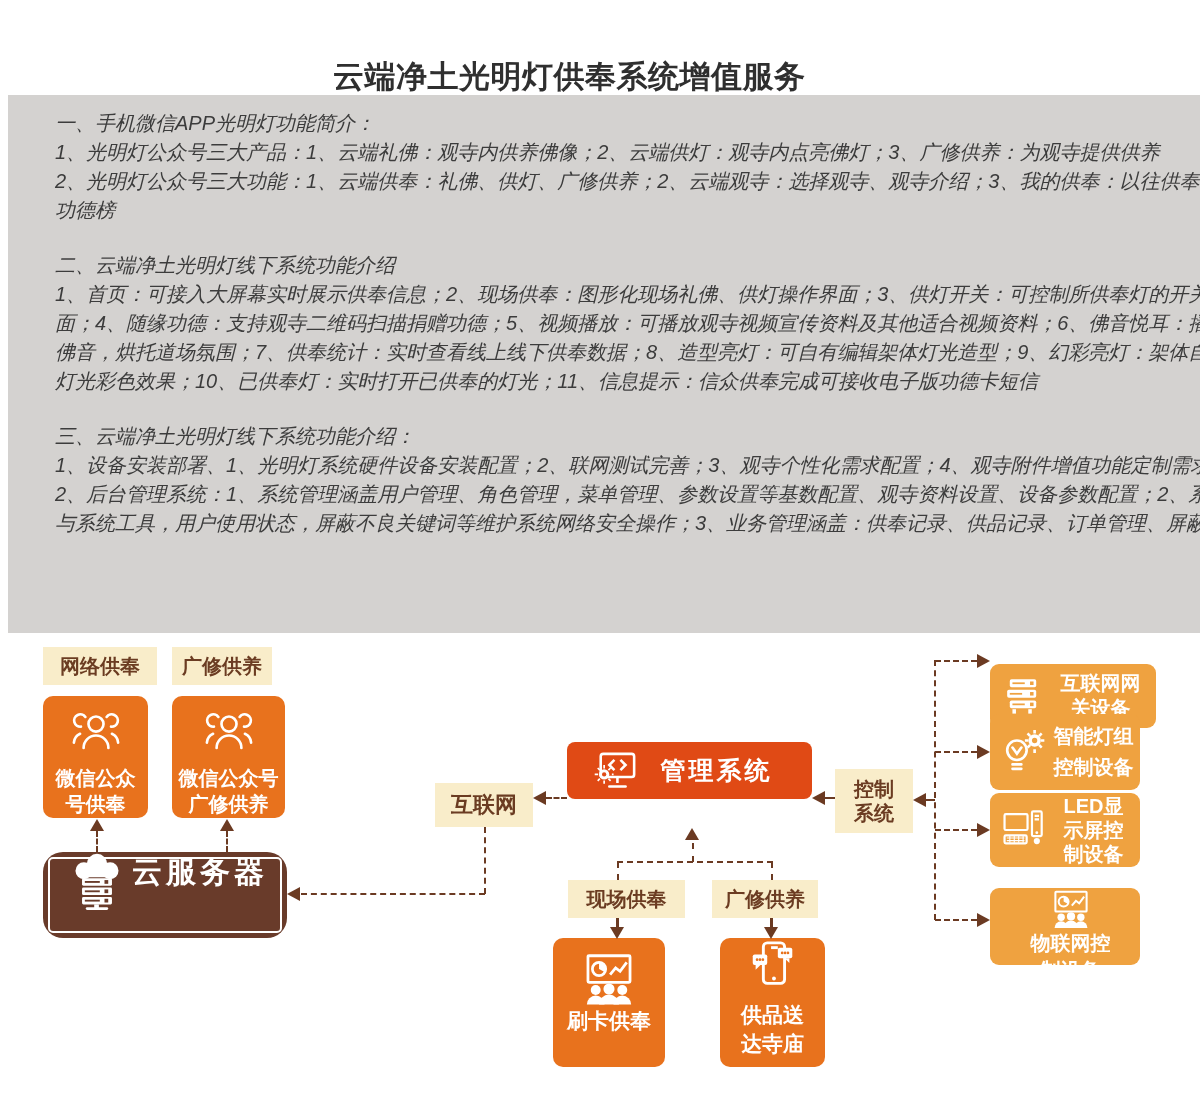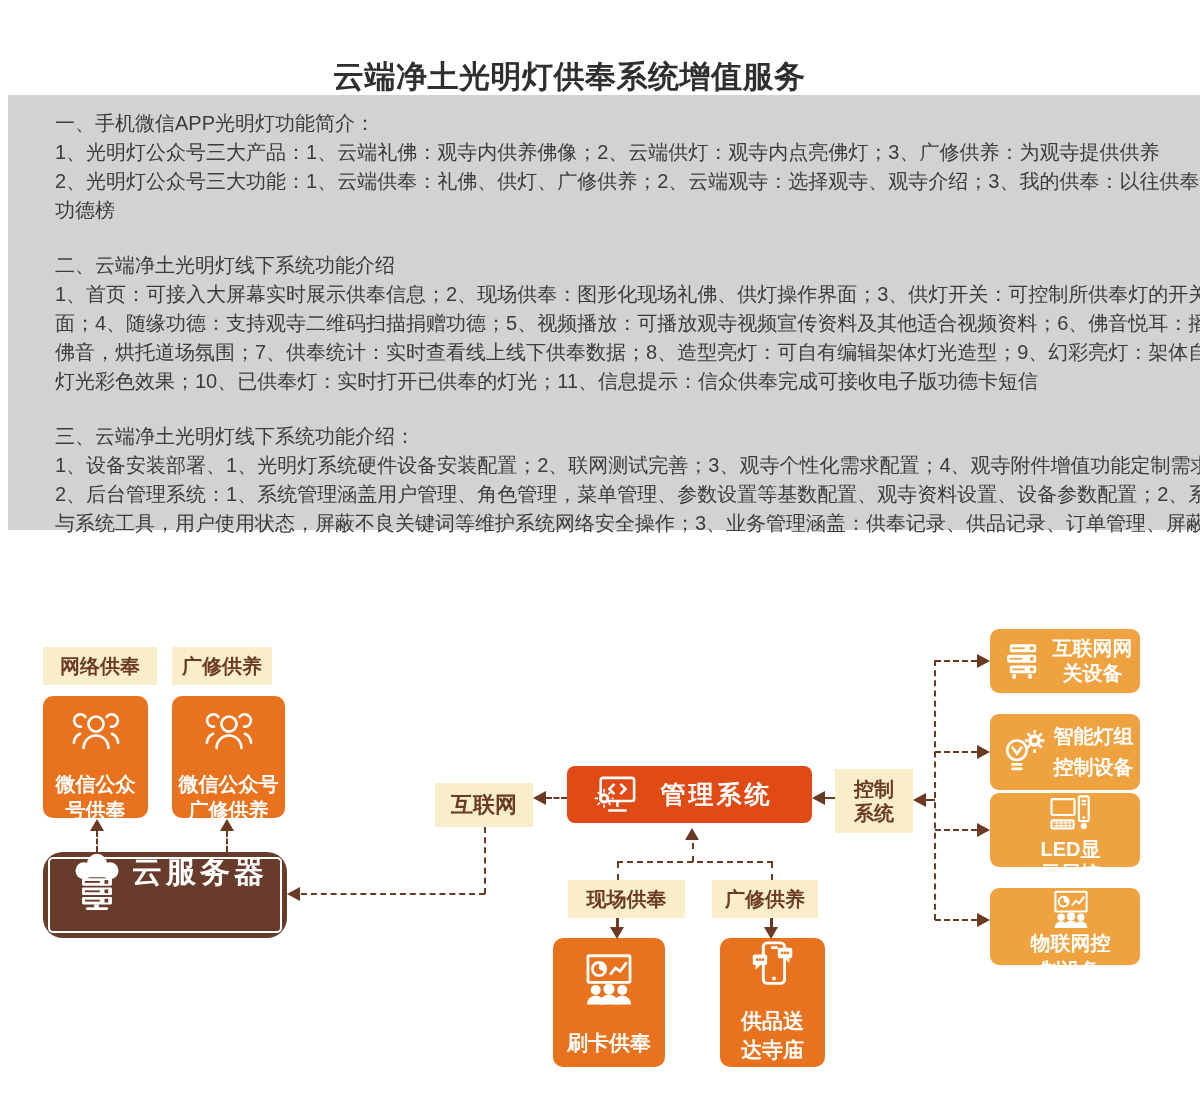--- a/index.html
+++ b/index.html
@@ -4,34 +4,34 @@
 <style>
   html,body{margin:0;padding:0;}
   body{
     width:1200px;height:1104px;position:relative;background:#ffffff;
     font-family:"Liberation Sans","DejaVu Sans",sans-serif;overflow:hidden;
   }
   .abs{position:absolute;}
   
   .page-title{position:absolute;left:333px;top:56px;font-size:31px;font-weight:600;color:#2f2f2f;letter-spacing:0.5px;white-space:nowrap;}
   
-  .panel{position:absolute;left:8px;top:95px;width:1192px;height:435px;background:#d4d2d0;}
+  .panel{position:absolute;left:8px;top:95px;width:1192px;height:538px;background:#d4d2d0;font-style:italic;}
   .panel-inner{padding:14px 20px 0 47px;color:#3c3c3c;font-size:20px;}
   .sec{margin:0 0 26px 0;}
   .pline{line-height:29px;white-space:nowrap;}
   
   .lbl{position:absolute;background:#f9edca;color:#6b3c22;font-weight:bold;font-size:20px;
        display:flex;align-items:center;justify-content:center;text-align:center;line-height:24px;}
   .node{position:absolute;color:#fff;font-weight:bold;border-radius:10px;box-sizing:border-box;}
   .node.orange{background:#e8721d;}
   .node.light{background:#efa240;border-radius:9px;display:flex;align-items:center;padding-left:11px;}
   .node.mgmt{background:#e04a15;border-radius:8px;display:flex;align-items:center;}
   .node.server{background:#693b2a;border-radius:20px;display:flex;align-items:flex-start;}
   .server::before{content:'';position:absolute;inset:5px;border:2px solid #fff;border-radius:5px;pointer-events:none;}
-  .vbox{display:flex;flex-direction:column;align-items:center;gap:6px;}
+  .vbox{display:flex;flex-direction:column;align-items:center;}
   .node-text{text-align:center;}
   .dev-text{flex:1;text-align:center;font-size:20px;}
   
   .dash-h{position:absolute;border-top:2px dashed #6b3a22;}
   .dash-v{position:absolute;border-left:2px dashed #6b3a22;}
   .stem{position:absolute;width:3px;background:#6b3a22;}
   .tri{position:absolute;width:0;height:0;}
   .tri-up{border-left:7px solid transparent;border-right:7px solid transparent;border-bottom:12px solid #6b3a22;}
   .tri-down{border-left:7px solid transparent;border-right:7px solid transparent;border-top:12px solid #6b3a22;}
   .tri-left{border-top:7px solid transparent;border-bottom:7px solid transparent;border-right:13px solid #6b3a22;}
@@ -137,21 +137,21 @@
         </g>
       </svg>
     </span>
     <div style="flex:1;text-align:center;font-size:30px;letter-spacing:4px;margin-right:14px;">云服务器</div>
   </div>
 
   <div class="lbl" style="left:435px;top:783px;width:98px;height:44px;font-size:22px;">
     <span>互联网</span>
   </div>
 
-  <div class="node mgmt" style="left:567px;top:766px;width:245px;height:57px;">
+  <div class="node mgmt" style="left:567px;top:742px;width:245px;height:57px;">
     <span style="margin-left:26px;">
       <svg width="48" height="44" viewBox="0 0 56 50">
         <g fill="none" stroke="#fff" stroke-width="3">
           <rect x="9" y="5" width="39" height="27" rx="3"></rect>
           <path d="M25 12 l-6 6 6 6"></path>
             <path d="M32 12 l6 6 -6 6"></path>
           <path d="M28.5 32 v7"></path>
             <path d="M19 43 h19" stroke-linecap="round"></path>
         </g>
         <g stroke="#fff" stroke-width="2">
@@ -164,21 +164,21 @@
     <div style="flex:1;text-align:center;font-size:25px;letter-spacing:3px;margin-right:20px;">管理系统</div>
   </div>
 
   <div class="lbl" style="left:835px;top:769px;width:78px;height:64px;">
     <span>
       <span style="display:block">控制</span>
       <span style="display:block">系统</span>
     </span>
   </div>
 
-  <div class="node light" style="left:990px;top:629px;width:150px;height:64px;align-items:center;">
+  <div class="node light" style="left:990px;top:664px;width:166px;height:64px;align-items:center;">
     <span>
       <svg width="44" height="44" viewBox="0 0 50 48">
         <g fill="#fff">
           <rect x="10" y="5" width="30" height="9" rx="2"></rect>
             <rect x="7" y="17" width="33" height="9" rx="2"></rect>
             <rect x="10" y="29" width="30" height="9" rx="2"></rect>
           <rect x="13" y="39" width="4" height="5"></rect>
             <rect x="31" y="39" width="4" height="5"></rect>
         </g>
         <g fill="#efa240">
@@ -211,21 +211,21 @@
         <circle cx="38" cy="14" r="7" fill="#fff"></circle>
           <circle cx="38" cy="14" r="3" fill="#efa240"></circle>
       </svg>
     </span>
     <div class="dev-text" style="line-height:31px;">
       <span style="display:block">智能灯组</span>
       <span style="display:block">控制设备</span>
     </div>
   </div>
 
-  <div class="node light" style="left:990px;top:793px;width:150px;height:74px;flex-direction:column;">
+  <div class="node light" style="left:990px;top:793px;width:150px;height:74px;">
     <span>
       <svg width="46" height="44" viewBox="0 0 52 48">
         <g fill="none" stroke="#fff" stroke-width="2.5">
           <rect x="4" y="6" width="26" height="18" rx="1.5"></rect>
           <rect x="35" y="3" width="11" height="28" rx="1.5"></rect>
           <path d="M38 8 h5 M38 12 h5"></path>
           <rect x="4" y="30" width="25" height="9" rx="1.5"></rect>
         </g>
         <g stroke="#fff" stroke-width="1.3">
           <path d="M6.5 33 h20 M6.5 36 h20 M10 30.5 v8 M15 30.5 v8 M20 30.5 v8 M25 30.5 v8"></path>
@@ -281,21 +281,21 @@
         <g fill="#fff">
           <circle cx="16" cy="35" r="4.5"></circle>
             <path d="M8 48 a8 8 0 0 1 16 0 z"></path>
           <circle cx="28" cy="34" r="5"></circle>
             <path d="M19 48 a9 9 0 0 1 18 0 z"></path>
           <circle cx="40" cy="35" r="4.5"></circle>
             <path d="M32 48 a8 8 0 0 1 16 0 z"></path>
         </g>
       </svg>
     </span>
-    <div class="node-text" style="margin-top:16px;font-size:21px;">刷卡供奉</div>
+    <div class="node-text" style="font-size:21px;">刷卡供奉</div>
   </div>
 
   <div class="node orange vbox" style="left:720px;top:938px;width:105px;height:129px;">
     <span>
       <svg width="52" height="54" viewBox="0 0 52 56">
         <g fill="none" stroke="#fff" stroke-width="3">
           <rect x="16" y="5" width="22" height="42" rx="4"></rect>
           <path d="M24 10 h7"></path>
         </g>
         <circle cx="27" cy="42" r="2" fill="#fff"></circle>

